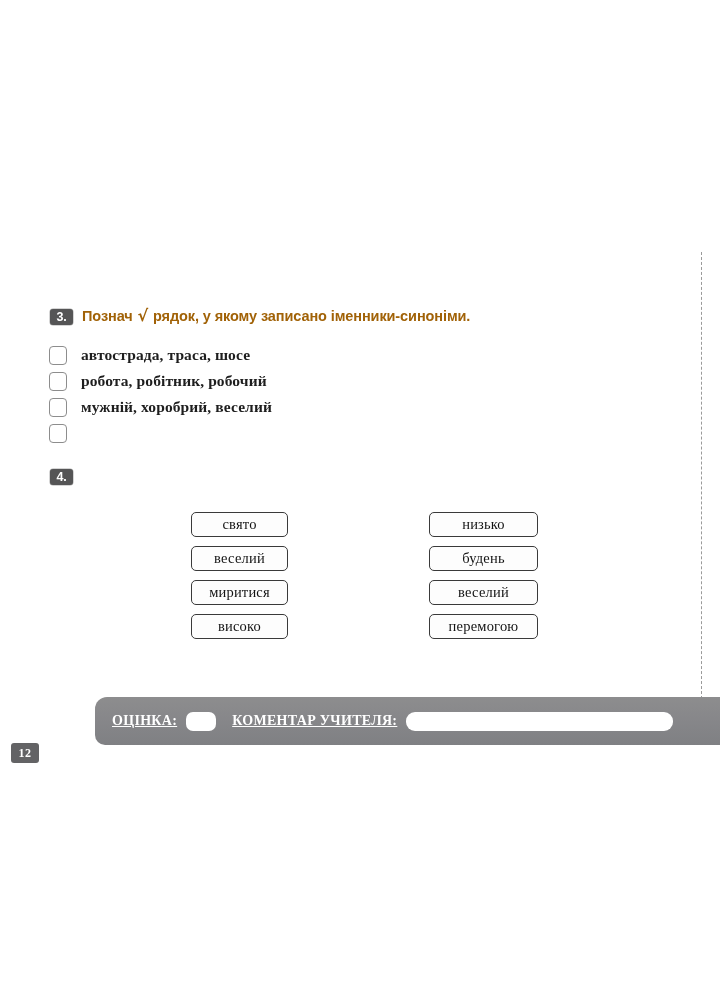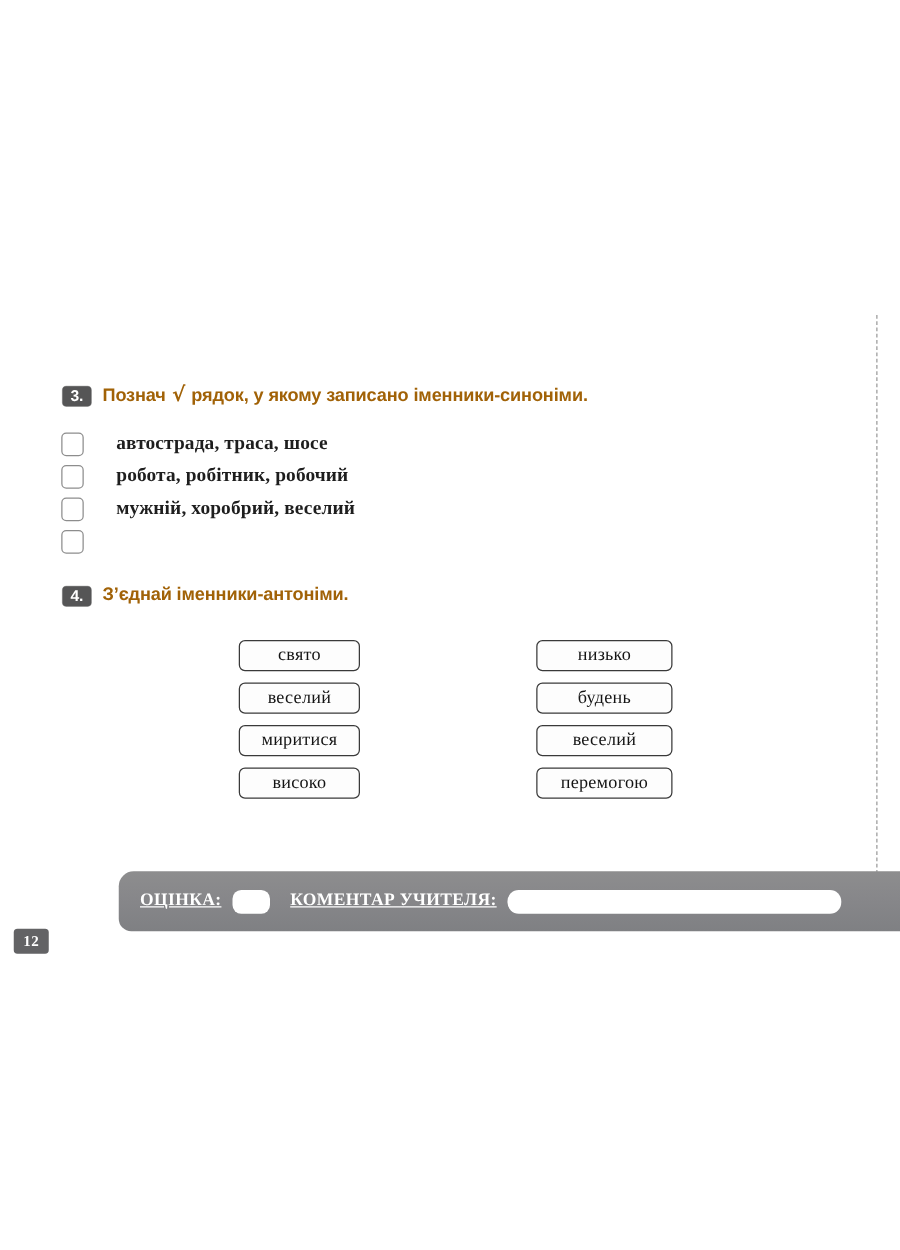--- a/index.html
+++ b/index.html
@@ -83,21 +83,21 @@
   
   #options-list {
     position: absolute;
     left: 49px;
     top: 342px;
   }
   .option-row {
     display: flex;
     align-items: center;
     height: 26px;
-    gap: 26px;
+    gap: 14px;
   }
   .option-box {
     flex: 0 0 auto;
     width: 18px;
     height: 19px;
     border: 1px solid #8d8d8d;
     border-radius: 4px;
     background: #ffffff;
     box-sizing: border-box;
   }
@@ -234,21 +234,20 @@
       <span class="option-text">мужній, хоробрий, веселий</span>
     </div>
     <div class="option-row">
       <span class="option-box"></span>
     </div>
   </div>
 
   <div class="exercise" id="exercise-4">
     <div class="ex-head">
       <span class="num-badge">4.</span>
-      <span class="ex-prompt">З’єднай іменники-антоніми.</span>
     </div>
   </div>
 
   <div id="match-area">
     <div class="match-col" id="match-col-left">
       <div class="word-box">свято</div>
       <div class="word-box">веселий</div>
       <div class="word-box">миритися</div>
       <div class="word-box">високо</div>
     </div>

